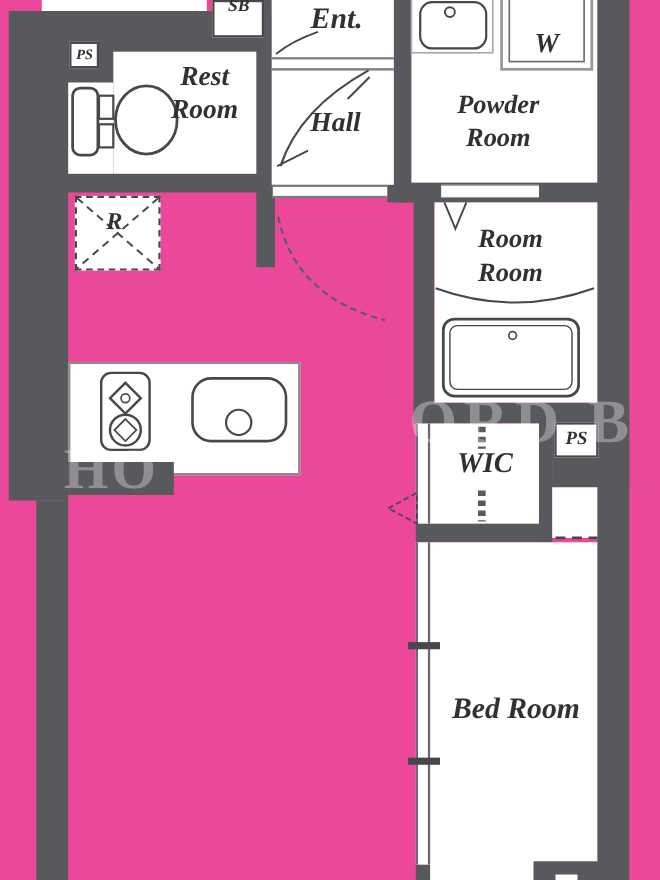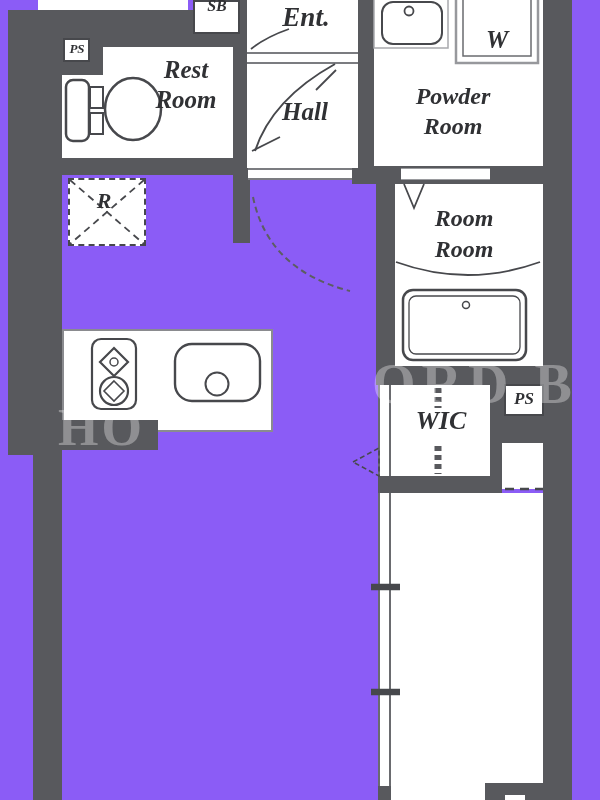--- a/index.html
+++ b/index.html
@@ -1,16 +1,16 @@
 <!DOCTYPE html>
 <html><head>
 <meta charset="utf-8">
 <style>
   html,body{margin:0;padding:0;background:#ffffff;}
-  .plan{position:relative;width:600px;height:800px;background:#8b5cf6;overflow:hidden;
+  .plan{position:relative;width:600px;height:800px;background:#ec4899;overflow:hidden;
         font-family:"Liberation Serif","DejaVu Serif",serif;}
   .w{position:absolute;background:#58595d;}
   .room{position:absolute;background:#ffffff;}
   .box{position:absolute;background:#ffffff;border:2px solid #47484c;box-sizing:border-box;}
   .vstrip{position:absolute;background:#ffffff;border-left:2px solid #6a6b6f;border-right:2px solid #6a6b6f;box-sizing:border-box;}
   .hlines{position:absolute;background:#ffffff;border-top:2px solid #7b7c80;border-bottom:2px solid #7b7c80;box-sizing:border-box;}
   .lbl{position:absolute;color:#303134;font-style:italic;font-weight:700;white-space:nowrap;
        transform:translate(-50%,-50%);text-align:center;line-height:1.2;}
   .counter{position:absolute;background:#ffffff;border:2px solid #8a8b8f;box-sizing:border-box;}
   .rbox{position:absolute;background:#ffffff;border:2px dashed #47484c;box-sizing:border-box;}
@@ -146,17 +146,18 @@
   <div class="lbl" style="left:186px;top:100px;font-size:25px;">Room</div>
   <div class="lbl" style="left:77px;top:49px;font-size:13px;">PS</div>
   <div class="lbl" style="left:453px;top:96px;font-size:24px;">Powder</div>
   <div class="lbl" style="left:453px;top:126px;font-size:24px;">Room</div>
   <div class="lbl" style="left:497px;top:40px;font-size:25px;">W</div>
   <div class="lbl" style="left:464px;top:218px;font-size:24px;">Room</div>
   <div class="lbl" style="left:464px;top:249px;font-size:24px;">Room</div>
   <div class="lbl" style="left:104px;top:201px;font-size:22px;">R</div>
   <div class="lbl" style="left:441px;top:421px;font-size:26px;">WIC</div>
   <div class="lbl" style="left:524px;top:399px;font-size:17px;">PS</div>
+  <div class="lbl" style="left:469px;top:644px;font-size:27px;">Bed Room</div>
 
   <div class="wm" style="left:58px;top:398px;font-size:52px;letter-spacing:3px;">HO</div>
   <div class="wm" style="left:372px;top:352px;font-size:56px;letter-spacing:6px;">ORD B</div>
 
 </div>
 
 </body></html>

